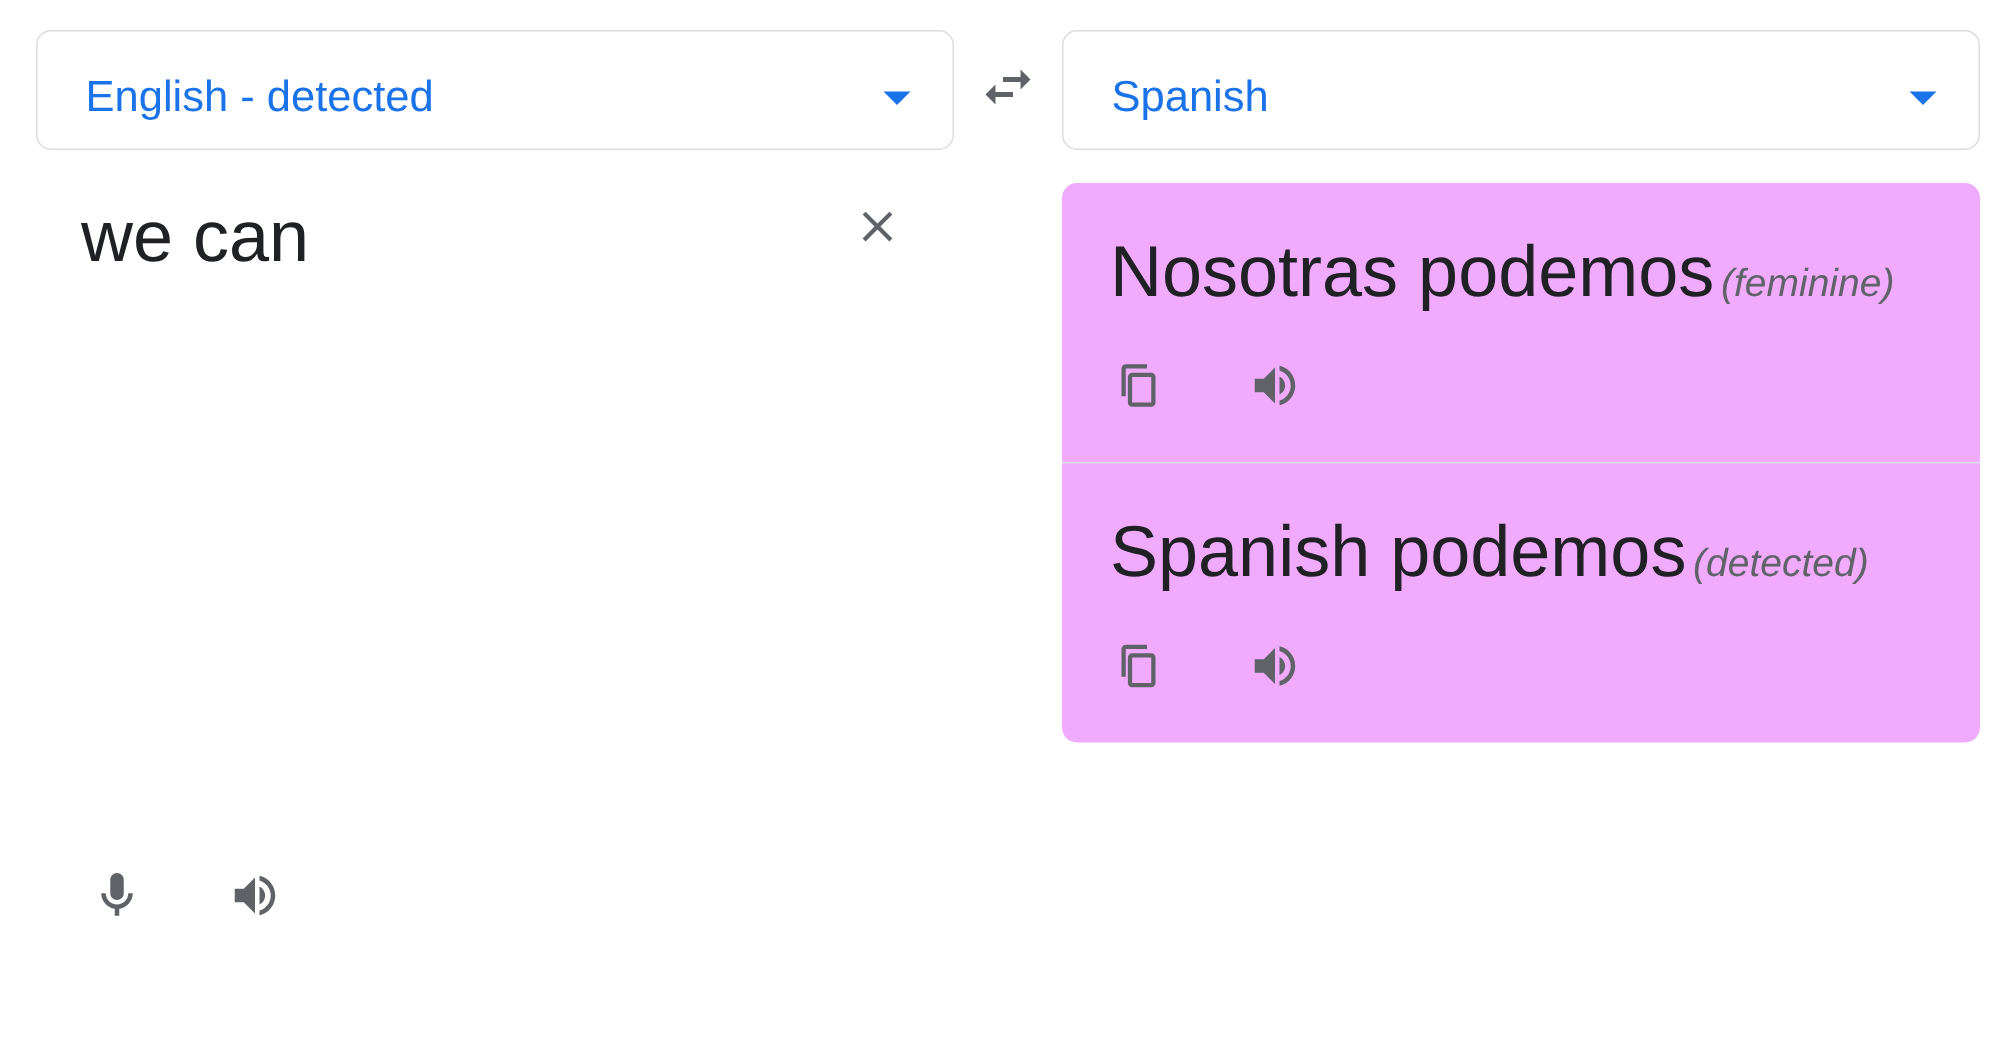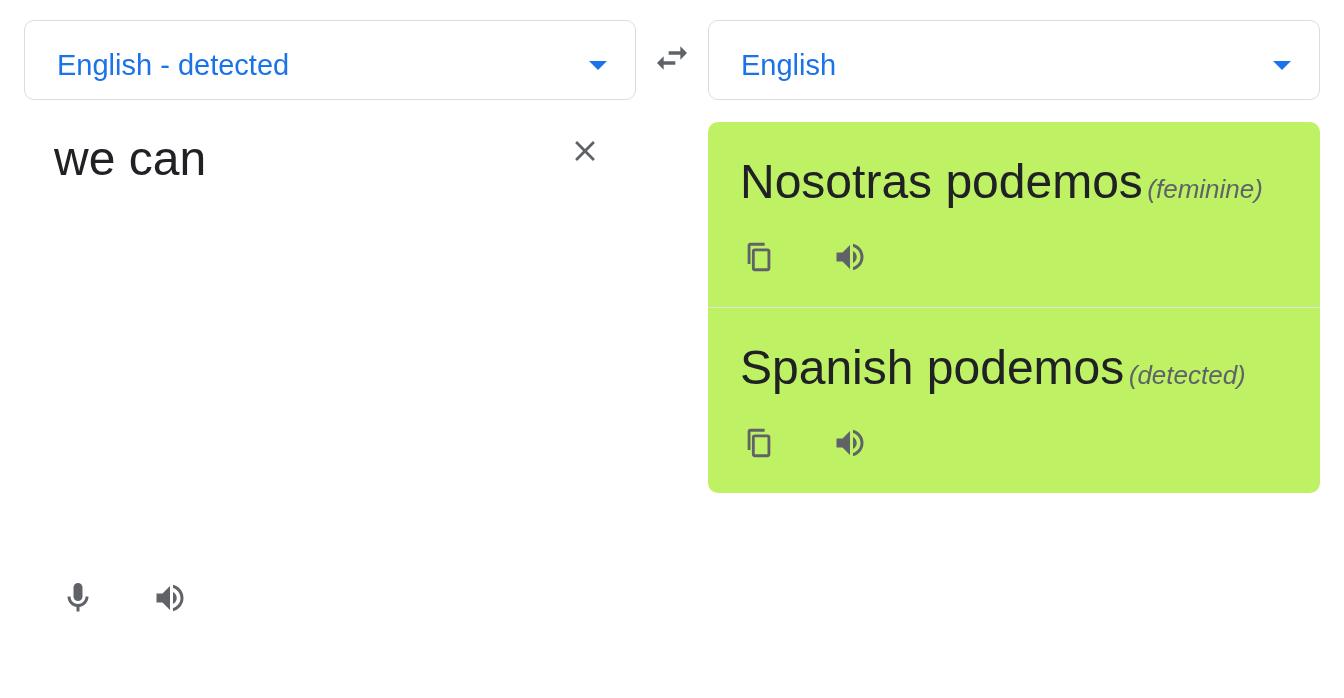--- a/index.html
+++ b/index.html
@@ -93,21 +93,21 @@
       align-items: center;
       margin-top: auto;
       padding-left: 6px;
     }
     .action-icon {
       color: #5f6368;
       cursor: pointer;
     }
     .results {
       margin-top: 22px;
-      background: #bef264;
+      background: #f0abfc;
       border-radius: 10px;
       overflow: hidden;
     }
     .result-card {
       padding: 28px 30px 28px 32px;
     }
     .result-card + .result-card {
       border-top: 1px solid #e0e0e0;
     }
     .result-text {
@@ -167,21 +167,21 @@
   <div class="middle">
     <div class="swap-icon">
       <svg width="40" height="40" viewBox="0 0 24 24" fill="currentColor">
         <path d="M6.99 11L3 15l3.99 4v-3H14v-2H6.99v-3zM21 9l-3.99-4v3H10v2h7.01v3L21 9z"></path>
       </svg>
     </div>
   </div>
 
   <div class="column">
     <div class="lang-select">
-      <span class="lang-select-label">English</span>
+      <span class="lang-select-label">Spanish</span>
       <span class="dropdown-arrow"></span>
     </div>
 
     <div class="results">
 
       <div class="result-card">
         <div>
           <span class="result-text">Nosotras podemos</span>
           <span class="gender-label">(feminine)</span>
         </div>

